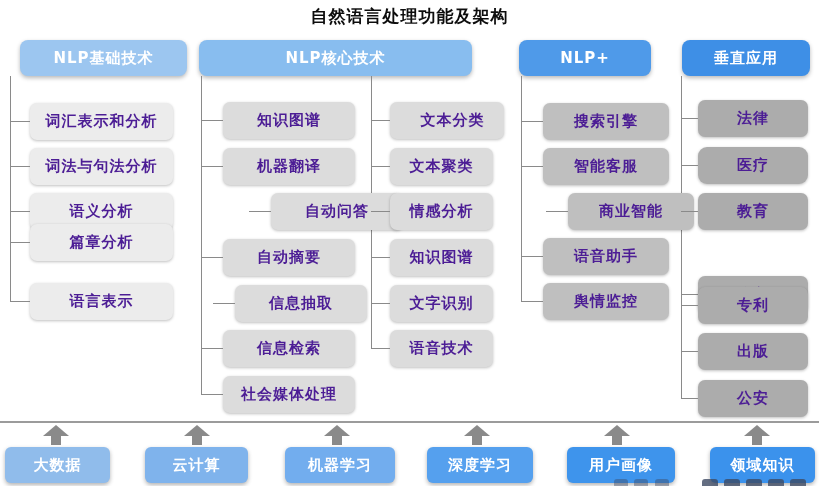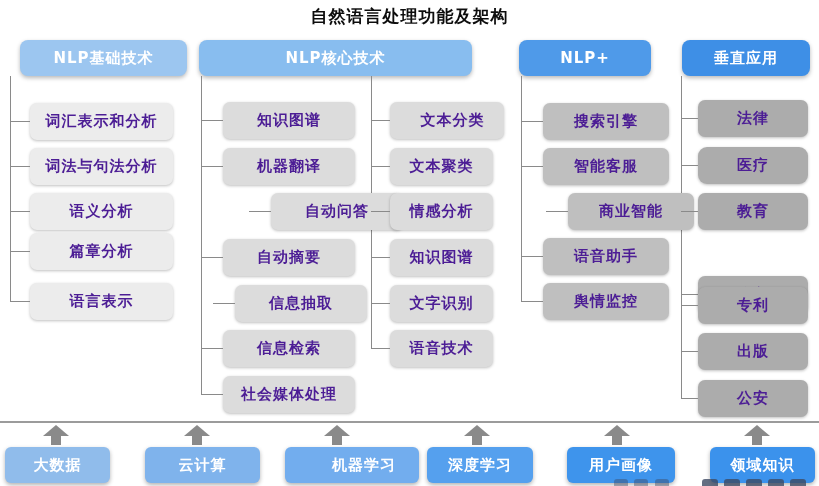--- a/index.html
+++ b/index.html
@@ -26,22 +26,22 @@
   .spine{position:absolute;width:1px;background:#8a8a8a;}
   .divider{position:absolute;top:421px;left:0;width:819px;height:2px;background:#9b9b9b;}
   .arrow{position:absolute;top:425px;width:26px;height:20px;}
   .arrow .head{width:0;height:0;border-left:13px solid transparent;border-right:13px solid transparent;
                border-bottom:11px solid #8a8a8a;}
   .arrow .stem{width:10px;height:9px;background:#8a8a8a;margin:0 auto;}
   .fbox{position:absolute;top:447px;height:36px;border-radius:6px;color:#fff;display:flex;
         align-items:center;justify-content:center;font-size:15px;font-weight:bold;
         box-shadow:0 2px 4px rgba(0,0,0,.3);letter-spacing:1px;}
   .f0{left:5px;width:105px;background:#90BCEB;}
-  .f1{left:145px;width:115px;background:#7FB3EC;}
-  .f2{left:285px;width:110px;background:#72ADEE;padding-left:24px;}
+  .f1{left:145px;width:103px;background:#7FB3EC;}
+  .f2{left:285px;width:110px;background:#72ADEE;}
   .f3{left:427px;width:106px;background:#55A0EE;}
   .f4{left:567px;width:108px;background:#3E94EC;}
   .f5{left:710px;width:105px;background:#3B92EC;}
   .wm{position:absolute;top:479px;height:10px;background:#3d4a63;opacity:.8;
       border-radius:3px 3px 0 0;}
 </style>
 </head>
 <body>
 
 <div class="canvas">
@@ -55,21 +55,21 @@
 
   <div class="spine" style="left:10px;top:76px;height:225px;"></div>
   <div class="spine" style="left:201px;top:76px;height:318px;"></div>
   <div class="spine" style="left:371px;top:76px;height:272px;"></div>
   <div class="spine" style="left:521px;top:76px;height:225px;"></div>
   <div class="spine" style="left:681px;top:76px;height:322px;"></div>
 
   <div class="item c1" style="top:103px;">词汇表示和分析</div>
   <div class="item c1" style="top:148px;">词法与句法分析</div>
   <div class="item c1" style="top:193px;">语义分析</div>
-  <div class="item c1" style="top:233px;">篇章分析</div>
+  <div class="item c1" style="top:224px;">篇章分析</div>
   <div class="item c1" style="top:283px;">语言表示</div>
 
   <div class="item c2l" style="top:102px;">知识图谱</div>
   <div class="item c2l" style="top:148px;">机器翻译</div>
   <div class="item c2l" style="top:193px;margin-left:48px;">自动问答</div>
   <div class="item c2l" style="top:239px;">自动摘要</div>
   <div class="item c2l" style="top:285px;margin-left:12px;">信息抽取</div>
   <div class="item c2l" style="top:330px;">信息检索</div>
   <div class="item c2l" style="top:376px;">社会媒体处理</div>
 

